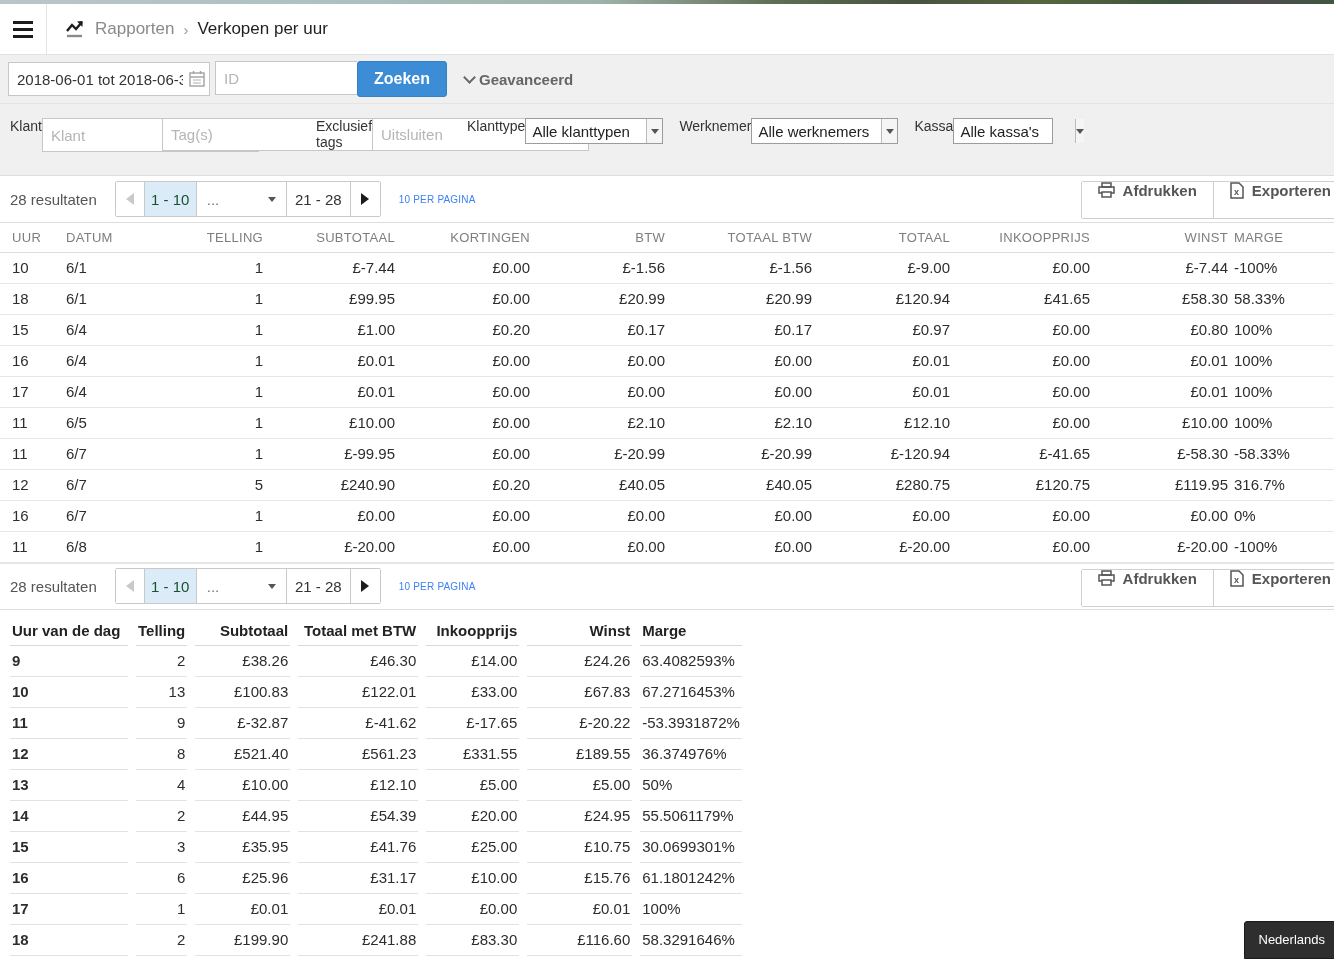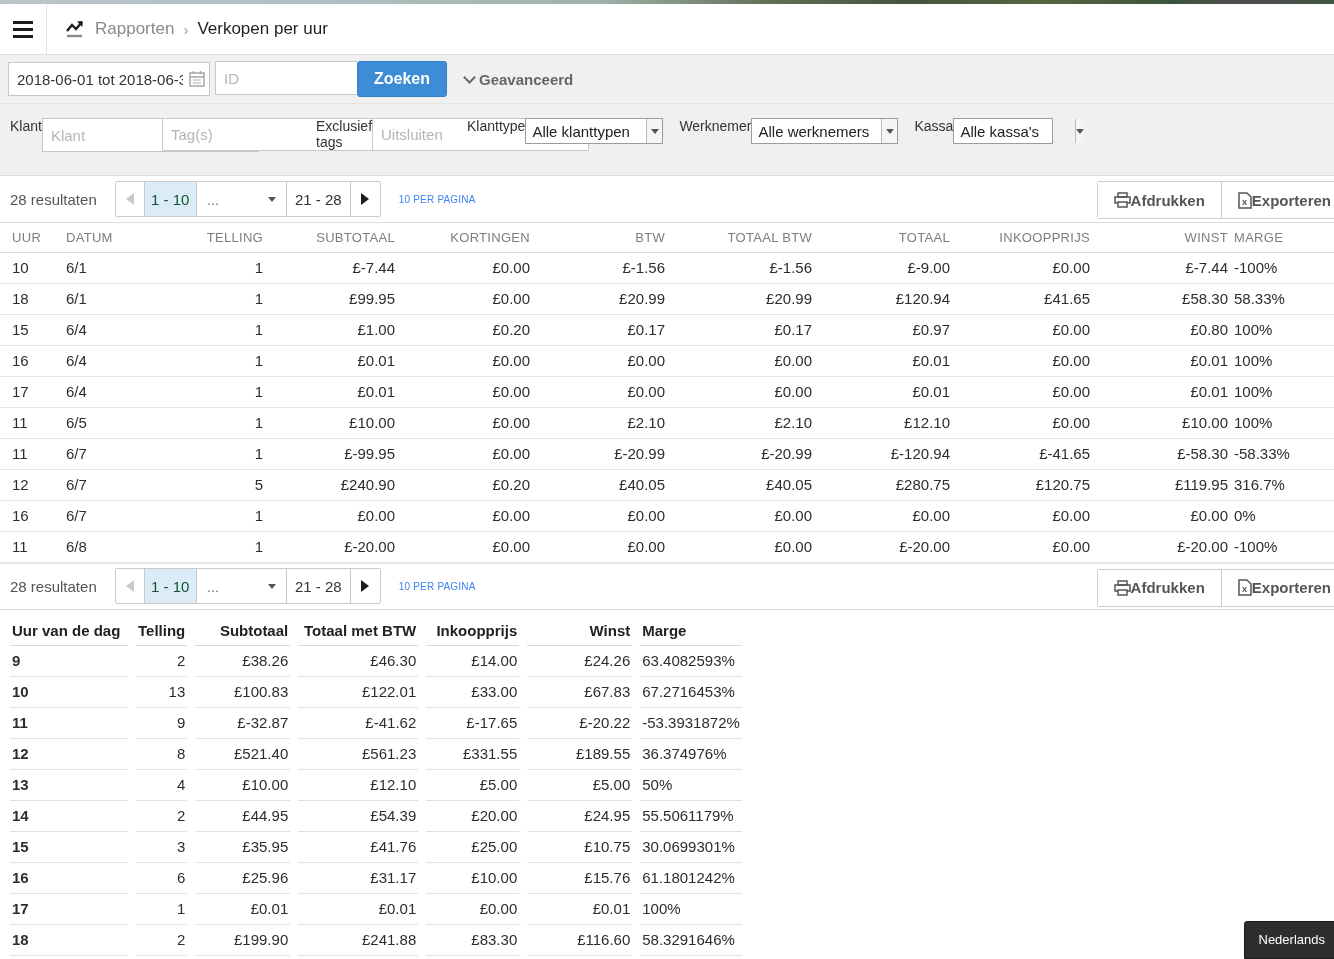--- a/index.html
+++ b/index.html
@@ -57,21 +57,21 @@
   .pg { display:flex; align-items:center; justify-content:center; font-size:15px; color:#333; border-right:1px solid #c9c9c9; cursor:pointer; background:#fff; }
   .pg:last-child { border-right:none; }
   .pg-arrow { width:29px; }
   .tri-left { width:0; height:0; border-top:6px solid transparent; border-bottom:6px solid transparent; border-right:8px solid #c9c9c9; }
   .tri-right { width:0; height:0; border-top:6px solid transparent; border-bottom:6px solid transparent; border-left:8px solid #1c1c1c; }
   .pg-active { background:#dcebf8; color:#14532d; width:52px; }
   .pg-ellipsis { width:90px; color:#777; justify-content:space-between; padding:0 10px; }
   .pg-plain { width:64px; }
   .perpage { margin-left:18px; font-size:10px; color:#3b82f6; letter-spacing:.2px; cursor:pointer; }
   .bar-actions { position:absolute; right:-14px; top:5px; display:flex; border:1px solid #cfcfcf; border-radius:2px; }
-  .act-btn { display:flex; align-items:center; gap:0; background:#fff; padding:0 16px; height:36px; font-size:15px; font-weight:bold; color:#555; border:none; border-right:1px solid #cfcfcf; cursor:pointer; font-family:"Liberation Sans",sans-serif; }
+  .act-btn { display:flex; align-items:flex-start; gap:8px; background:#fff; padding:0 16px; height:36px; font-size:15px; font-weight:bold; color:#555; border:none; border-right:1px solid #cfcfcf; cursor:pointer; font-family:"Liberation Sans",sans-serif; }
   .act-btn:last-child { border-right:none; }
 
   
   table.main { width:100%; border-collapse:collapse; table-layout:fixed; }
   table.main th { font-size:13px; color:#7e7e7e; font-weight:normal; letter-spacing:.3px; height:29px; border-bottom:1px solid #ddd; padding:0 4px; }
   table.main td { font-size:15px; color:#2d2d2d; height:31px; border-bottom:1px solid #e6e6e6; padding:0 4px; }
   .al-l { text-align:left; } .al-r { text-align:right; }
   table.main th:first-child, table.main td:first-child { padding-left:12px; }
   table.main th.al-r, table.main td.al-r { padding-right:2px; }
 

